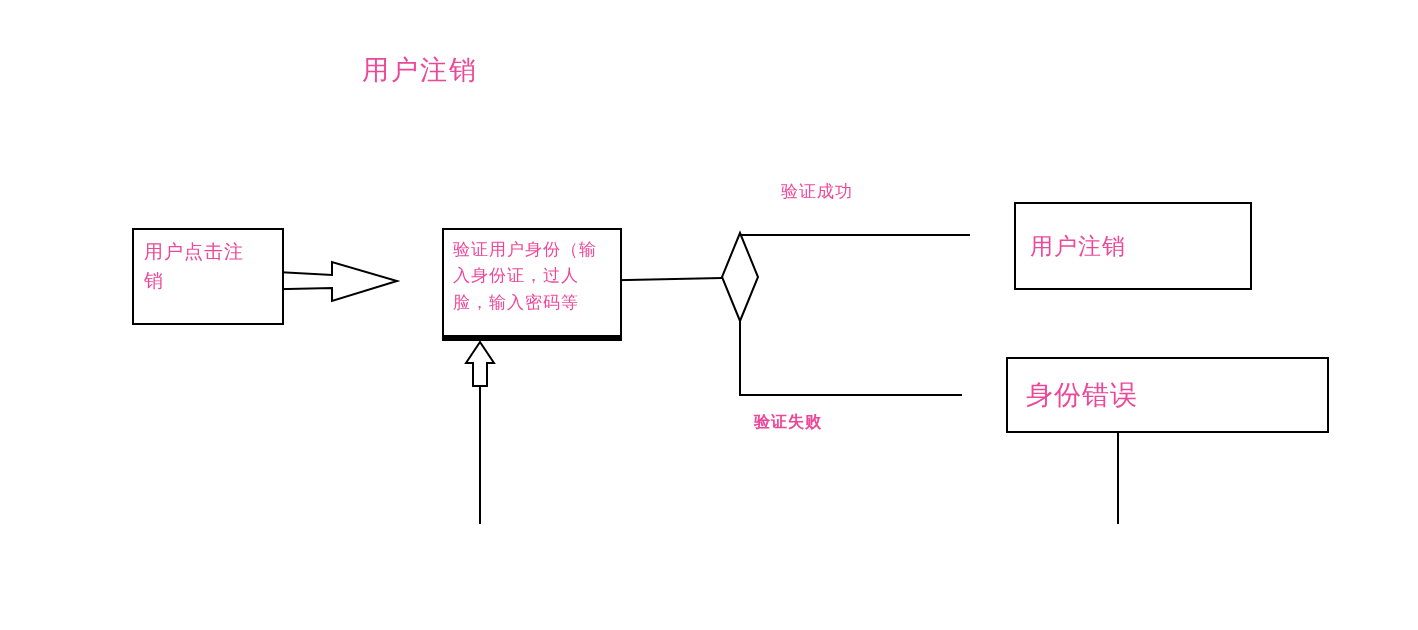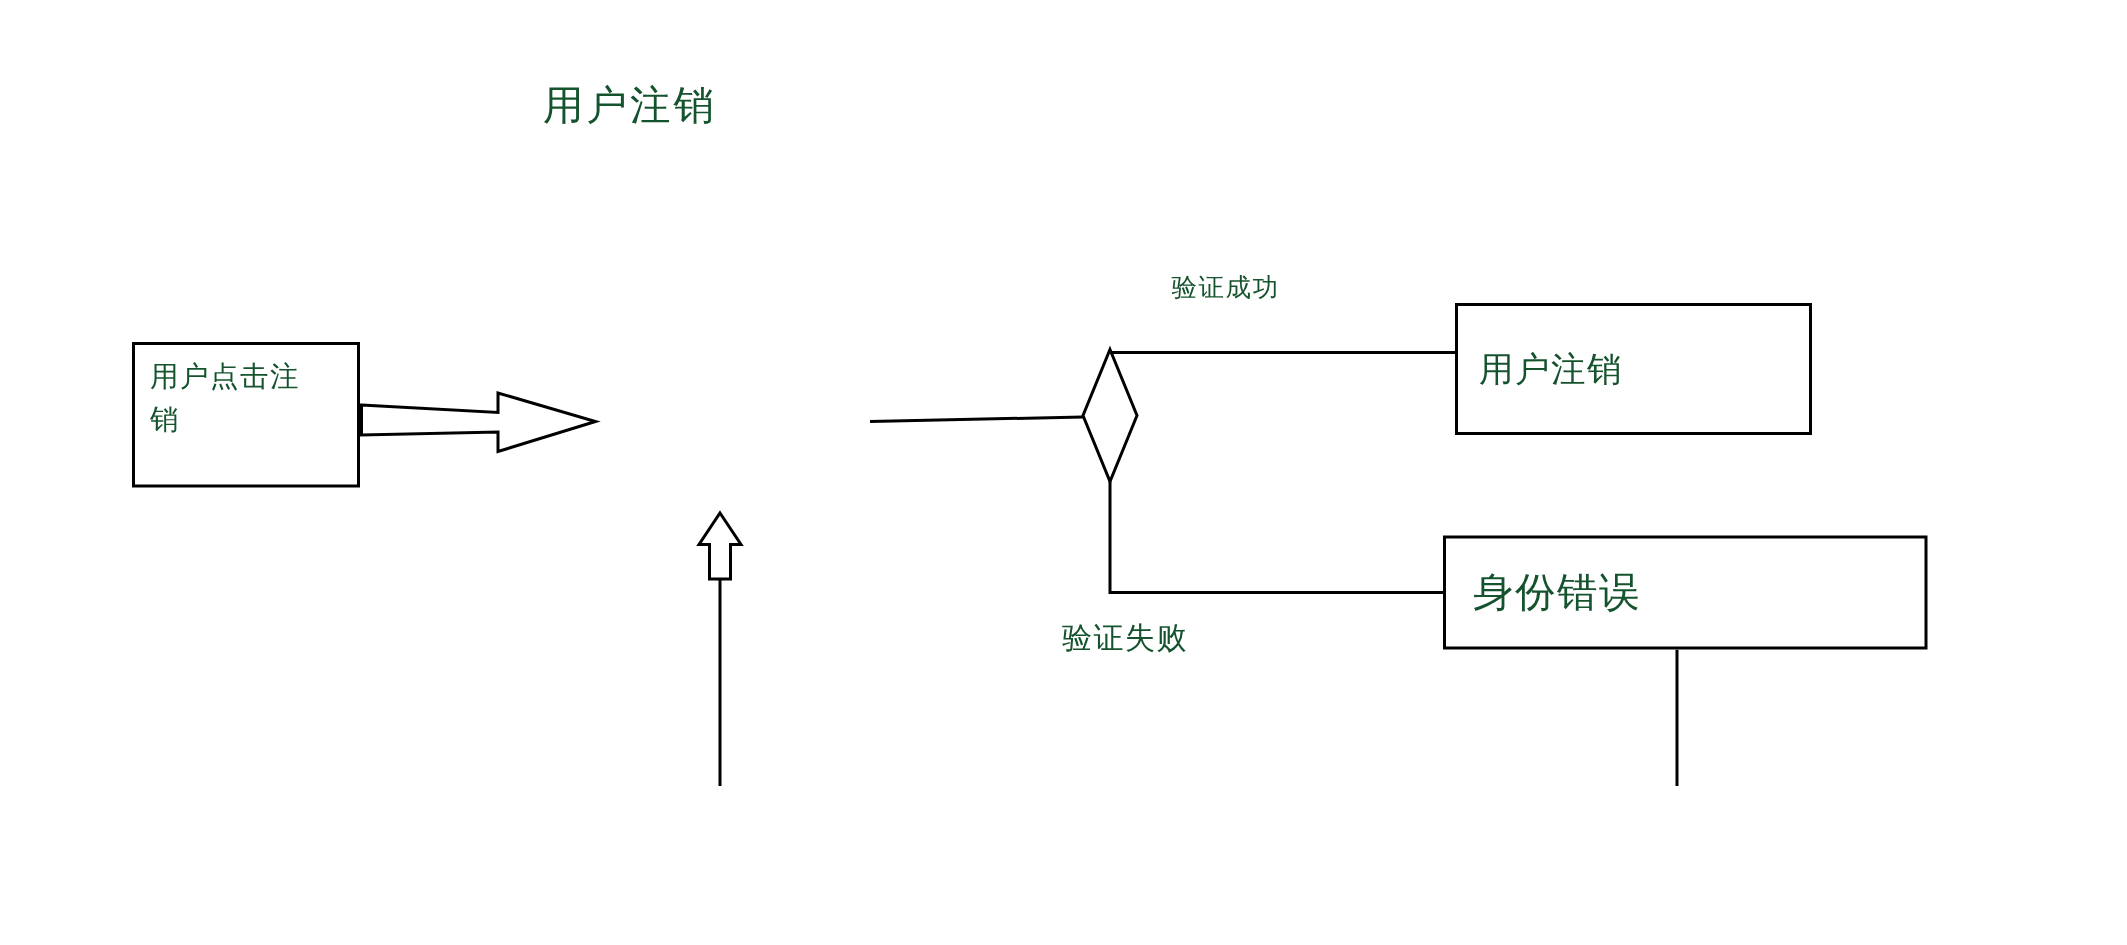--- a/index.html
+++ b/index.html
@@ -6,21 +6,21 @@
     margin: 0;
     padding: 0;
     background: #ffffff;
   }
   #canvas {
     position: relative;
     width: 1418px;
     height: 524px;
     background: #ffffff;
     font-family: "Liberation Sans", sans-serif;
-    color: #14532d;
+    color: #ec4899;
     overflow: hidden;
   }
   #shapes {
     position: absolute;
     left: 0;
     top: 0;
     width: 1418px;
     height: 630px;
   }
   .diagram-title {
@@ -30,20 +30,21 @@
     font-size: 27px;
     letter-spacing: 2px;
     white-space: nowrap;
   }
   .node {
     position: absolute;
     border: 2px solid #000000;
     background: #ffffff;
     box-sizing: border-box;
     white-space: pre-line;
+    margin-left: 44px;
   }
   .node-start {
     left: 88px;
     top: 228px;
     width: 152px;
     height: 97px;
     padding: 8px 10px;
     font-size: 19px;
     line-height: 1.5;
     letter-spacing: 1px;
@@ -86,24 +87,25 @@
     white-space: nowrap;
   }
   .label-success {
     left: 737px;
     top: 180px;
     font-size: 17px;
     letter-spacing: 1px;
     margin-left: 44px;
   }
   .label-failure {
-    left: 708px;
+    left: 754px;
     top: 412px;
-    font-size: 20px;
+    font-size: 16px;
     letter-spacing: 1px;
+    font-weight: bold;
   }
 </style>
 </head>
 <body>
 
 <div id="canvas">
 
   <svg id="shapes" viewBox="0 0 1418 630" xmlns="http://www.w3.org/2000/svg">
 
     <polygon points="241,270 332,275 332,262 397,281 332,301 332,288 241,290" fill="#ffffff" stroke="#000000" stroke-width="2"></polygon>
@@ -119,20 +121,23 @@
     <polyline points="1118,433 1118,575 480,575 480,386" fill="none" stroke="#000000" stroke-width="2"></polyline>
 
     <polygon points="480,342 494,363 487,363 487,386 473,386 473,363 466,363" fill="#ffffff" stroke="#000000" stroke-width="2"></polygon>
   </svg>
 
   <div class="diagram-title">用户注销</div>
 
   <div class="node node-start">用户点击注
 销</div>
 
+  <div class="node node-verify">验证用户身份（输
+入身份证，过人
+脸，输入密码等</div>
 
   <div class="node node-success">用户注销</div>
 
   <div class="node node-failure">身份错误</div>
 
   <div class="edge-label label-success">验证成功</div>
 
   <div class="edge-label label-failure">验证失败</div>
 
 </div>

